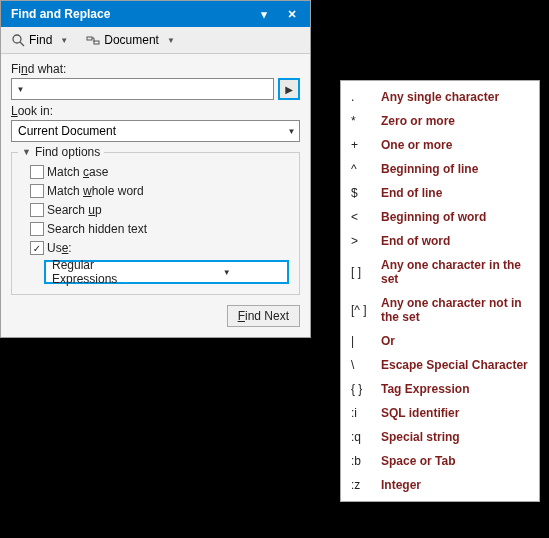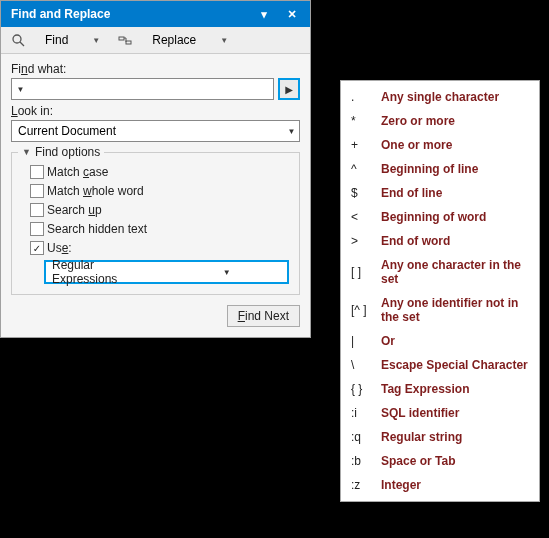--- a/index.html
+++ b/index.html
@@ -2,21 +2,21 @@
 <html><head>
 <meta charset="utf-8">
 <style>
   * { box-sizing: border-box; font-family: "Segoe UI", Arial, sans-serif; }
   body { margin: 0; background: #000; width: 549px; height: 538px; position: relative; }
   .dialog { width: 311px; background: #fdba74; border: 1px solid #a0a0a0; position: absolute; left: 0; top: 0; }
   .titlebar { background: #007acc; color: #fff; height: 26px; display: flex; align-items: center; padding: 0 4px; font-size: 12px; font-weight: bold; }
   .titlebar-text { flex: 1; padding-left: 6px; }
   .titlebar-btn { width: 28px; height: 20px; display: flex; align-items: center; justify-content: center; color: #fff; font-size: 11px; }
   .toolbar { display: flex; padding: 4px 6px; gap: 10px; border-bottom: 1px solid #ccc; background: #eee; }
-  .toolbtn { display: flex; align-items: center; gap: 20px; font-size: 12px; padding: 2px 4px; }
+  .toolbtn { display: flex; align-items: center; gap: 4px; font-size: 12px; padding: 2px 4px; }
   .toolbtn .caret { font-size: 8px; color: #555; margin-left: 4px; }
   .icon { display: inline-flex; align-items: center; justify-content: center; width: 14px; height: 14px; }
   .body { padding: 4px 10px 10px 10px; background: #f5f5f5; font-size: 12px; color: #222; }
   .label { margin: 4px 0 2px 0; font-size: 12px; }
   .row { display: flex; gap: 4px; align-items: stretch; }
   .combo { display: flex; align-items: center; border: 1px solid #888; background: #fff; height: 22px; flex: 1; }
   .combo input { border: none; outline: none; flex: 1; padding: 0 6px; font-size: 12px; height: 20px; }
   .combo .drop { width: 16px; text-align: center; font-size: 8px; color: #333; border-left: 1px solid transparent; }
   .go-btn { width: 22px; height: 22px; border: 2px solid #0099e5; background: #eaeaea; display: flex; align-items: center; justify-content: center; font-size: 10px; color: #333; }
   .group { border: 1px solid #ccc; margin-top: 10px; padding: 6px 10px 10px 10px; background: #f5f5f5; }
@@ -59,21 +59,21 @@
       <span class="caret">▼</span>
     </div>
     <div class="toolbtn">
       <span class="icon">
         <svg width="14" height="14" viewBox="0 0 14 14">
             <rect x="1" y="4" width="5" height="3" fill="none" stroke="#555"></rect>
             <rect x="8" y="8" width="5" height="3" fill="none" stroke="#555"></rect>
             <path d="M6 5 L8 5 L8 9" fill="none" stroke="#555"></path>
           </svg>
       </span>
-      <span>Replace</span>
+      <span>Document</span>
       <span class="caret">▼</span>
     </div>
   </div>
 
   <div class="body">
     <div class="label">Fi<span class="u">n</span>d what:</div>
     <div class="row">
       <div class="combo">
         <span class="drop">▼</span>
       </div>
@@ -155,41 +155,41 @@
     <div class="mitem">
       <span class="msym">&gt;</span>
       <span class="mtxt">End of word</span>
     </div>
     <div class="mitem">
       <span class="msym">[ ]</span>
       <span class="mtxt">Any one character in the set</span>
     </div>
     <div class="mitem">
       <span class="msym">[^ ]</span>
-      <span class="mtxt">Any one identifier not in the set</span>
+      <span class="mtxt">Any one character not in the set</span>
     </div>
     <div class="mitem">
       <span class="msym">|</span>
       <span class="mtxt">Or</span>
     </div>
     <div class="mitem">
       <span class="msym">\</span>
       <span class="mtxt">Escape Special Character</span>
     </div>
     <div class="mitem">
       <span class="msym">{ }</span>
       <span class="mtxt">Tag Expression</span>
     </div>
     <div class="mitem">
       <span class="msym">:i</span>
       <span class="mtxt">SQL identifier</span>
     </div>
     <div class="mitem">
       <span class="msym">:q</span>
-      <span class="mtxt">Regular string</span>
+      <span class="mtxt">Special string</span>
     </div>
     <div class="mitem">
       <span class="msym">:b</span>
       <span class="mtxt">Space or Tab</span>
     </div>
     <div class="mitem">
       <span class="msym">:z</span>
       <span class="mtxt">Integer</span>
     </div>
   </div>

